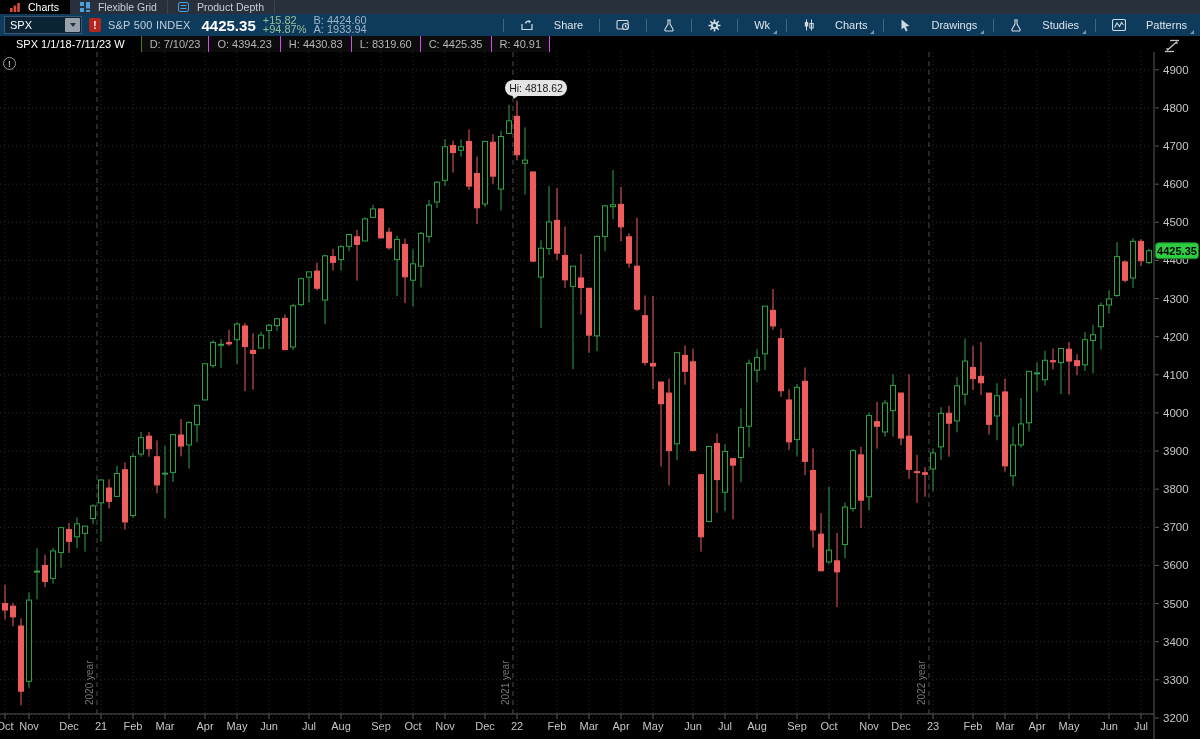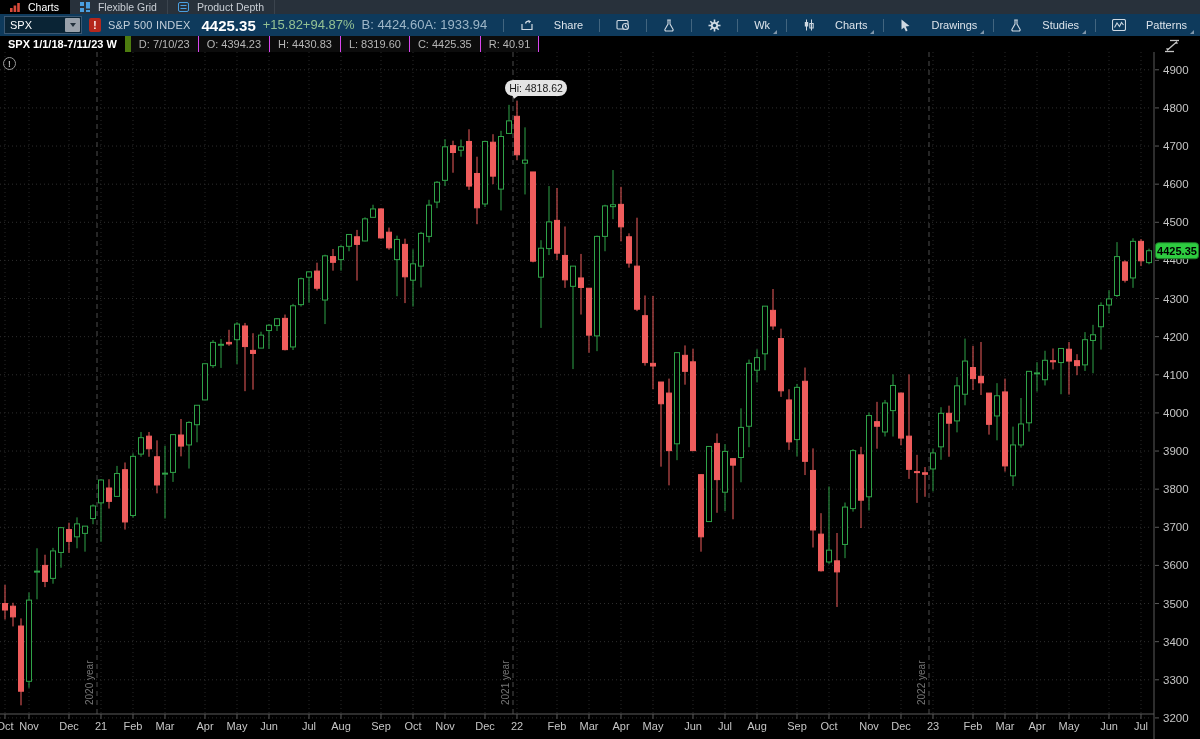--- a/index.html
+++ b/index.html
@@ -19,34 +19,34 @@
   .symbolbar{height:22px;background:#0e3a5c;display:flex;align-items:center;
              font-size:11px;color:#cfd9e2;padding:0 4px;gap:7px}
   .sym-box{display:flex;align-items:center;height:16px;background:#0a2435;border:1px solid #3c5872;width:76px;position:relative}
   .sym-text{color:#fff;font-size:11px;padding-left:5px;flex:1}
   .sym-dd{width:15px;height:14px;background:#99a1ab;display:flex;align-items:center;justify-content:center;margin-right:1px;border-radius:1px}
   .sym-dd:after{content:"";border-left:3.5px solid transparent;border-right:3.5px solid transparent;border-top:4.5px solid #22303c}
   .alert-badge{width:12px;height:14px;background:#b5271c;border-radius:2px;color:#fff;
                font-weight:bold;font-size:10px;display:flex;align-items:center;justify-content:center}
   .idx-name{color:#c3cfda;letter-spacing:.2px}
   .last-big{font-size:15px;font-weight:bold;color:#fff;margin-left:4px}
-  .stack{display:flex;flex-direction:row;font-size:13px;line-height:9.5px;justify-content:flex-end}
+  .stack{display:flex;flex-direction:column;font-size:11px;line-height:9.5px;justify-content:flex-end}
   .stack.chg{color:#93c193;text-align:left}
   .stack.ba{color:#9db6c8}
   .sb-spacer{flex:1}
   .tbtn{display:flex;align-items:center;gap:20px;padding:0 9px;height:100%;position:relative;
         font-size:11px;color:#dde4eb;white-space:nowrap;cursor:default}
   .tbtn .ticon{display:flex;align-items:center}
   .has-caret:after{content:"";position:absolute;right:2px;bottom:2px;
         border-left:4px solid transparent;border-bottom:4px solid #8096a9}
   .vsep{width:1px;height:13px;background:rgba(255,255,255,.22)}
 
   
   .ohlcbar{height:16px;background:#000;display:flex;align-items:stretch;font-size:11px;color:#b6b6b6}
-  .ohlc-title{color:#fff;font-weight:bold;padding:0 8px;display:flex;align-items:center;border-right:6px solid #4d7c0f}
+  .ohlc-title{color:#fff;font-weight:normal;padding:0 16px;display:flex;align-items:center;border-right:1px solid #4d7c0f}
   .ohlc-cell{padding:0 8px;border-right:1px solid #d946ef;display:flex;align-items:center;background:#0c0c0c}
 
   
   .chart-wrap{position:absolute;top:52px;left:0;width:1200px;height:687px;background:#000}
   .info-icon{position:absolute;top:57px;left:3px;width:11px;height:11px;border:1px solid #9a9a9a;border-radius:50%;
              color:#b5b5b5;font-size:8.5px;font-weight:bold;display:flex;align-items:center;justify-content:center;z-index:3}
   .max-icon{position:absolute;top:39px;right:20px;z-index:3}
 </style>
 </head>
 <body>

